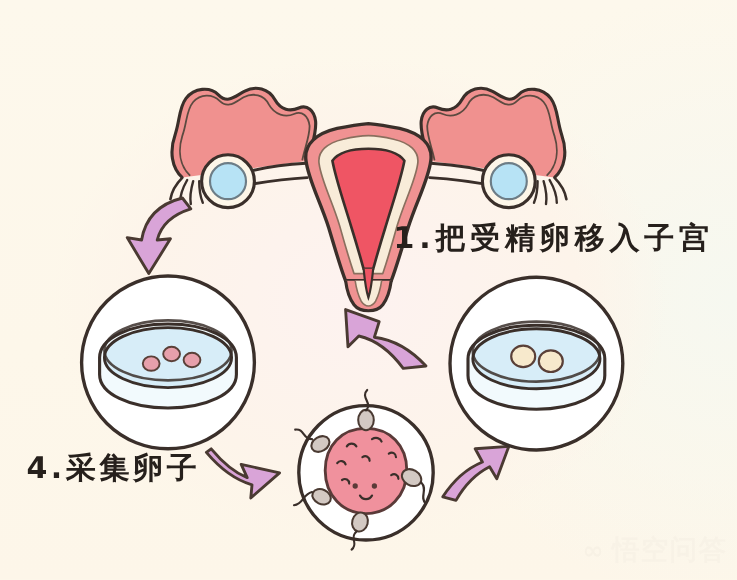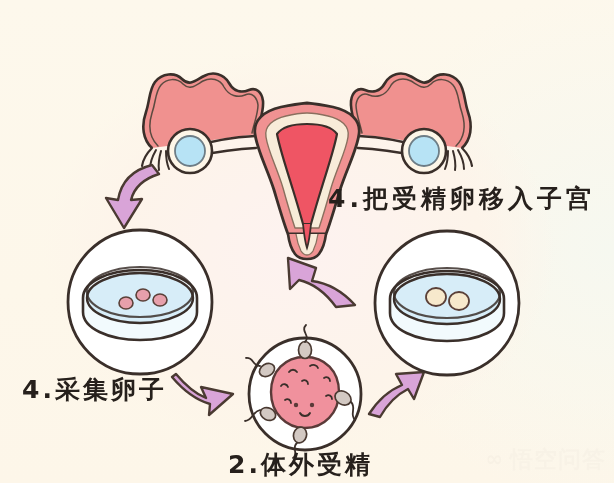--- a/index.html
+++ b/index.html
@@ -230,22 +230,21 @@
 
     <g>
       <path class="arrowShape" d="M355,305 C343,292 328,283 312,281
                L316,268 L288,258 L290,289 L299,280
                C312,283 325,292 336,307 Z"></path>
     </g>
   </svg>
 
   <div class="cap" id="cap1">4.采集卵子</div>
 
-  <div class="cap" id="cap2">2.体外受精</div>
-
-  <div class="cap" id="cap3">4.把受精卵移入子宫</div>
+
+  <div class="cap" id="cap3">1.把受精卵移入子宫</div>
 
   <div id="watermark">
     <span class="wm-mark">∞</span>
     <span class="wm-text">悟空问答</span>
   </div>
 
 </div>
 
 </body></html>

